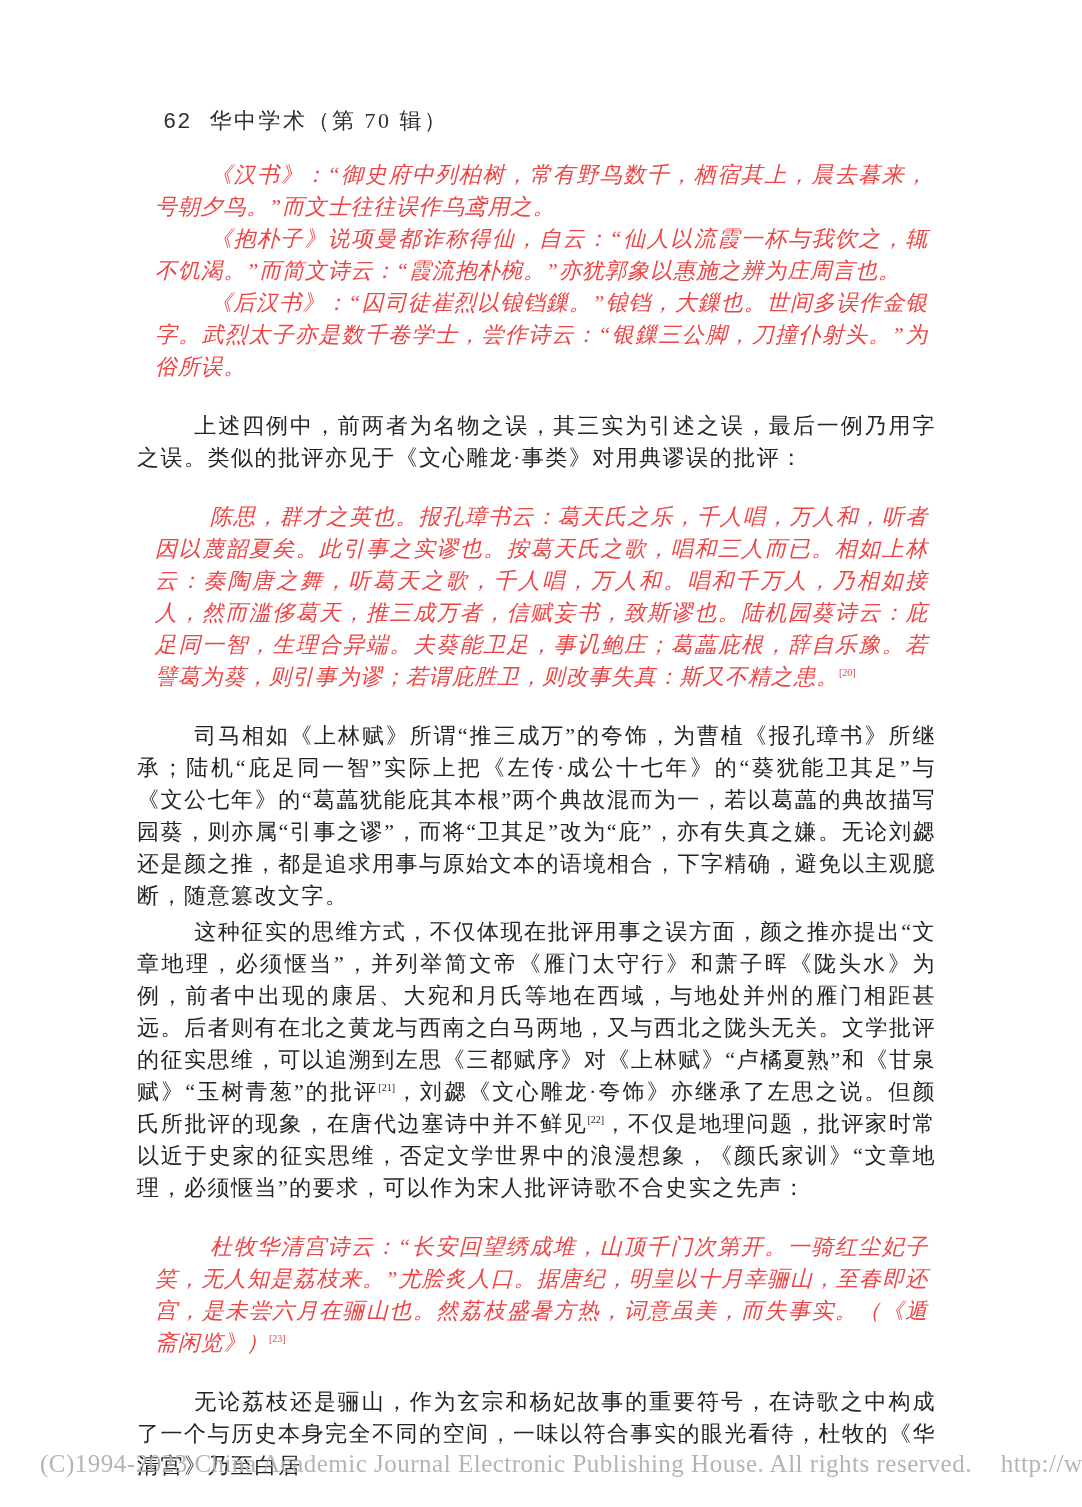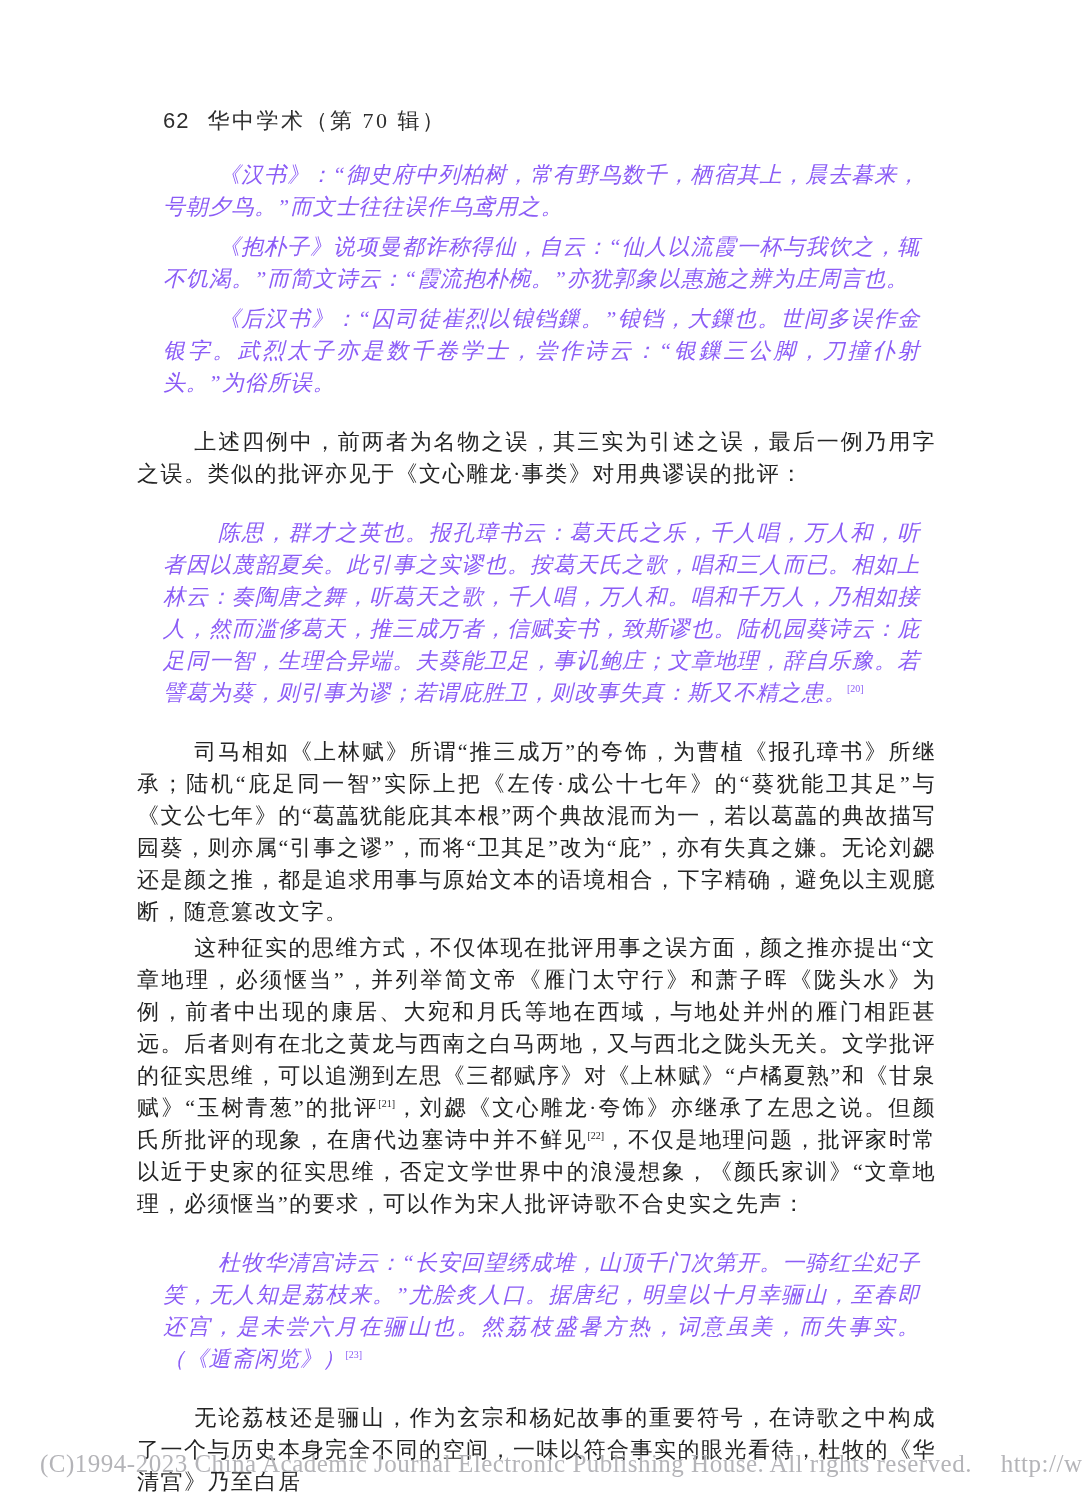--- a/index.html
+++ b/index.html
@@ -23,21 +23,21 @@
   .header {
     position: absolute;
     left: 163px;
     top: 106px;
     display: flex;
     align-items: baseline;
     gap: 18px;
     color: #2e2e2e;
   }
   .page-num {
-    font-family: Liberation Sans, sans-serif;
+    font-family: Liberation Mono, monospace;
     font-size: 22px;
     letter-spacing: 1px;
   }
   .journal {
     font-size: 22px;
     letter-spacing: 2.5px;
   }
   .content {
     position: absolute;
     left: 133px;
@@ -50,28 +50,28 @@
     line-height: 32px;
     letter-spacing: 1.5px;
     text-align: justify;
     text-indent: 2.6em;
     color: #242424;
   }
   .quote-group {
     margin: 27px 12px 27px 22px;
   }
   .quote {
-    margin: 8px;
+    margin: 0;
     font-size: 22px;
     line-height: 32px;
     letter-spacing: 0.8px;
     text-align: justify;
     text-indent: 2.5em;
     font-style: italic;
-    color: #8b5cf6;
+    color: #ef4444;
   }
   sup {
     font-size: 10px;
     font-style: normal;
     letter-spacing: 0;
     line-height: 0;
     vertical-align: super;
   }
   .footer {
     position: absolute;
@@ -100,21 +100,21 @@
 
     <div class="quote-group">
       <p class="quote">《汉书》：“御史府中列柏树，常有野鸟数千，栖宿其上，晨去暮来，号朝夕鸟。”而文士往往误作乌鸢用之。</p>
       <p class="quote">《抱朴子》说项曼都诈称得仙，自云：“仙人以流霞一杯与我饮之，辄不饥渴。”而简文诗云：“霞流抱朴椀。”亦犹郭象以惠施之辨为庄周言也。</p>
       <p class="quote">《后汉书》：“囚司徒崔烈以锒铛鏁。”锒铛，大鏁也。世间多误作金银字。武烈太子亦是数千卷学士，尝作诗云：“银鏁三公脚，刀撞仆射头。”为俗所误。</p>
     </div>
 
     <p class="para">上述四例中，前两者为名物之误，其三实为引述之误，最后一例乃用字之误。类似的批评亦见于《文心雕龙·事类》对用典谬误的批评：</p>
 
     <div class="quote-group">
-      <p class="quote"><span>陈思，群才之英也。报孔璋书云：葛天氏之乐，千人唱，万人和，听者因以蔑韶夏矣。此引事之实谬也。按葛天氏之歌，唱和三人而已。相如上林云：奏陶唐之舞，听葛天之歌，千人唱，万人和。唱和千万人，乃相如接人，然而滥侈葛天，推三成万者，信赋妄书，致斯谬也。陆机园葵诗云：庇足同一智，生理合异端。夫葵能卫足，事讥鲍庄；文章地理，辞自乐豫。若譬葛为葵，则引事为谬；若谓庇胜卫，则改事失真：斯又不精之患。</span><sup>[20]</sup></p>
+      <p class="quote"><span>陈思，群才之英也。报孔璋书云：葛天氏之乐，千人唱，万人和，听者因以蔑韶夏矣。此引事之实谬也。按葛天氏之歌，唱和三人而已。相如上林云：奏陶唐之舞，听葛天之歌，千人唱，万人和。唱和千万人，乃相如接人，然而滥侈葛天，推三成万者，信赋妄书，致斯谬也。陆机园葵诗云：庇足同一智，生理合异端。夫葵能卫足，事讥鲍庄；葛藟庇根，辞自乐豫。若譬葛为葵，则引事为谬；若谓庇胜卫，则改事失真：斯又不精之患。</span><sup>[20]</sup></p>
     </div>
 
     <p class="para">司马相如《上林赋》所谓“推三成万”的夸饰，为曹植《报孔璋书》所继承；陆机“庇足同一智”实际上把《左传·成公十七年》的“葵犹能卫其足”与《文公七年》的“葛藟犹能庇其本根”两个典故混而为一，若以葛藟的典故描写园葵，则亦属“引事之谬”，而将“卫其足”改为“庇”，亦有失真之嫌。无论刘勰还是颜之推，都是追求用事与原始文本的语境相合，下字精确，避免以主观臆断，随意篡改文字。</p>
 
     <p class="para"><span>这种征实的思维方式，不仅体现在批评用事之误方面，颜之推亦提出“文章地理，必须惬当”，并列举简文帝《雁门太守行》和萧子晖《陇头水》为例，前者中出现的康居、大宛和月氏等地在西域，与地处并州的雁门相距甚远。后者则有在北之黄龙与西南之白马两地，又与西北之陇头无关。文学批评的征实思维，可以追溯到左思《三都赋序》对《上林赋》“卢橘夏熟”和《甘泉赋》“玉树青葱”的批评</span><sup>[21]</sup><span>，刘勰《文心雕龙·夸饰》亦继承了左思之说。但颜氏所批评的现象，在唐代边塞诗中并不鲜见</span><sup>[22]</sup><span>，不仅是地理问题，批评家时常以近于史家的征实思维，否定文学世界中的浪漫想象，《颜氏家训》“文章地理，必须惬当”的要求，可以作为宋人批评诗歌不合史实之先声：</span></p>
 
     <div class="quote-group">
       <p class="quote"><span>杜牧华清宫诗云：“长安回望绣成堆，山顶千门次第开。一骑红尘妃子笑，无人知是荔枝来。”尤脍炙人口。据唐纪，明皇以十月幸骊山，至春即还宫，是未尝六月在骊山也。然荔枝盛暑方热，词意虽美，而失事实。（《遁斋闲览》）</span><sup>[23]</sup></p>
     </div>
 

